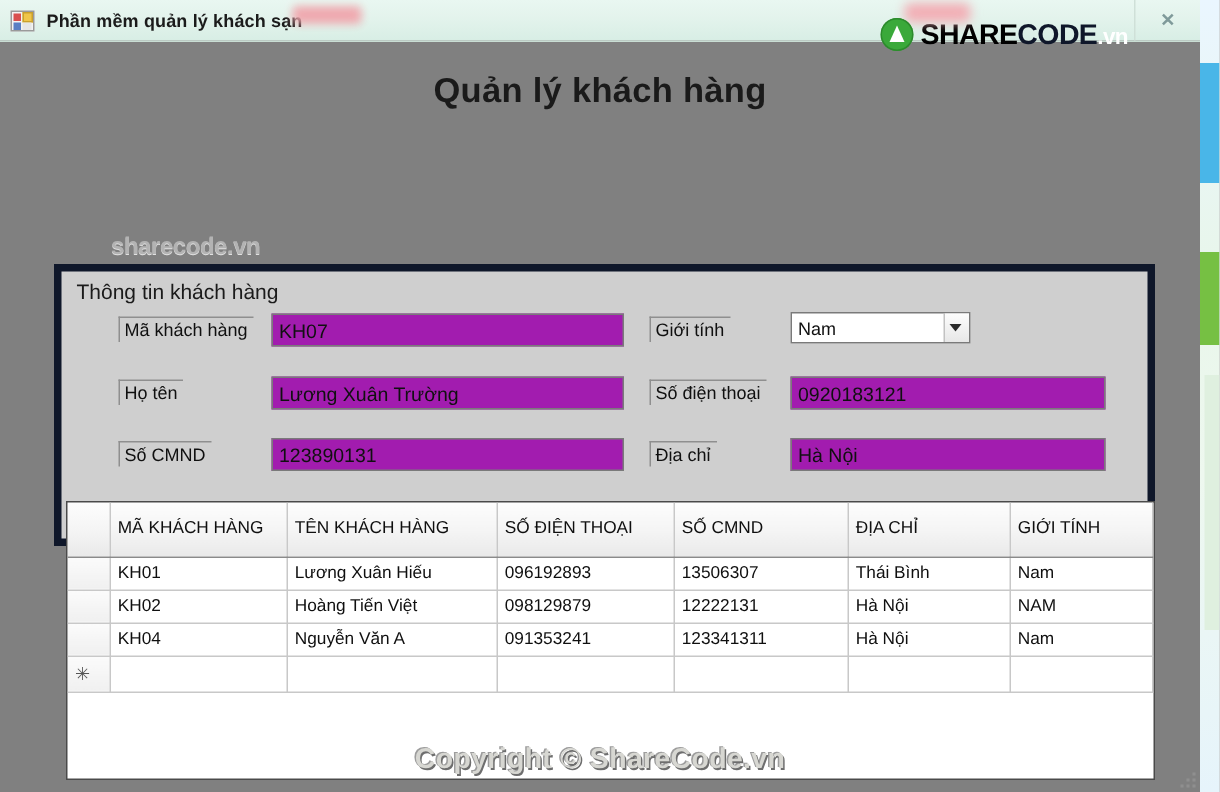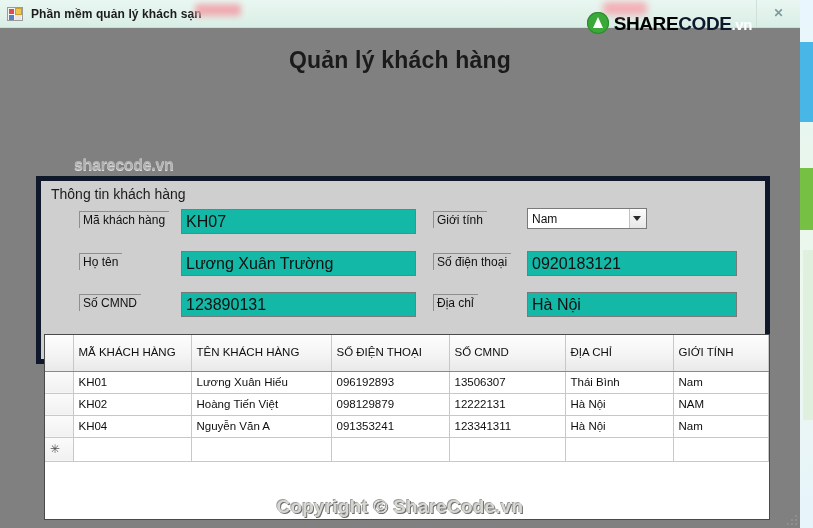--- a/index.html
+++ b/index.html
@@ -110,22 +110,22 @@
 
   .field-label {
     position: absolute; font-size: 12px; color:#101010;
     padding: 1px 4px 1px 3px;
     border-top: 1px solid #8f8f8f;
     border-left: 1px solid #8f8f8f;
     white-space: nowrap;
   }
   .tb {
     position: absolute;
-    background: #14b8a6; border: 1px solid #7a7a7a;
-    font-size: 16px; color:#101010;
+    background: #a21caf; border: 1px solid #7a7a7a;
+    font-size: 13px; color:#101010;
     padding: 3px 4px 2px 4px;
     font-family: "Liberation Sans", sans-serif;
   }
   .combo {
     position: absolute; background:#fff; border:1px solid #7a7a7a;
     font-size: 12px; color:#101010; padding: 3px 20px 2px 4px;
   }
   .combo .arrow {
     position:absolute; right: 5px; top: 7px;
     width:0;height:0;border-left:4px solid transparent;border-right:4px solid transparent;

